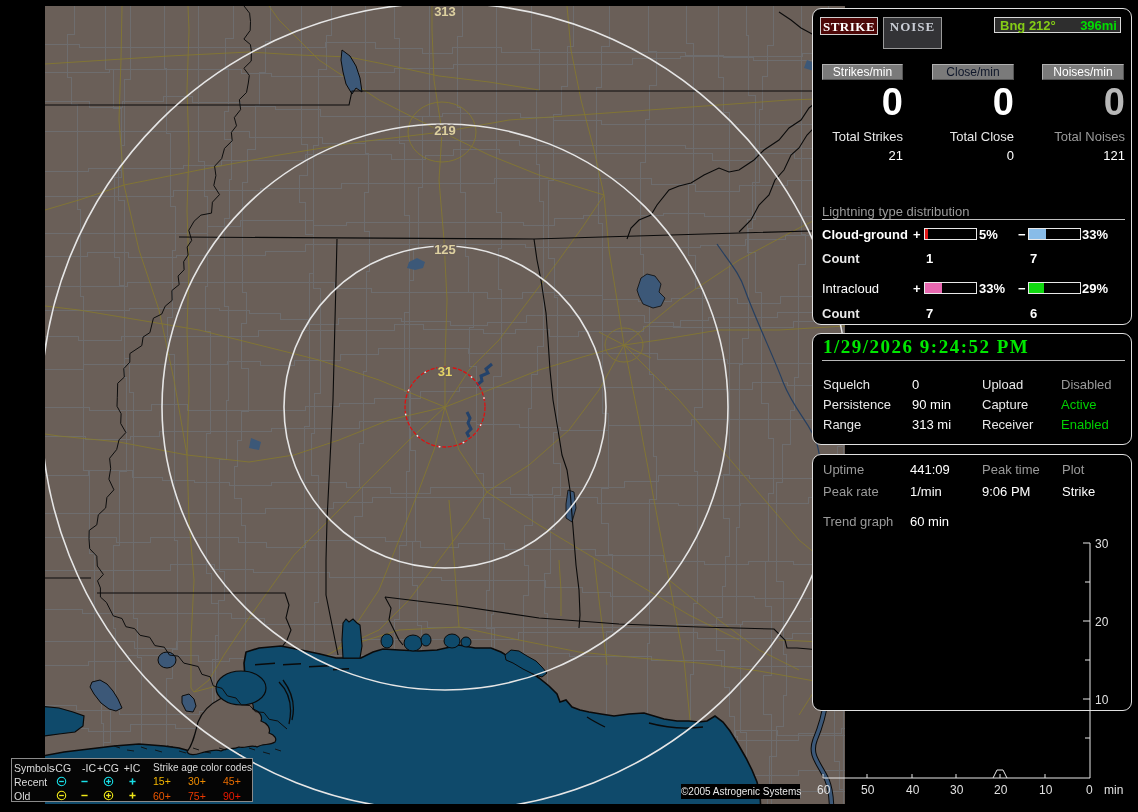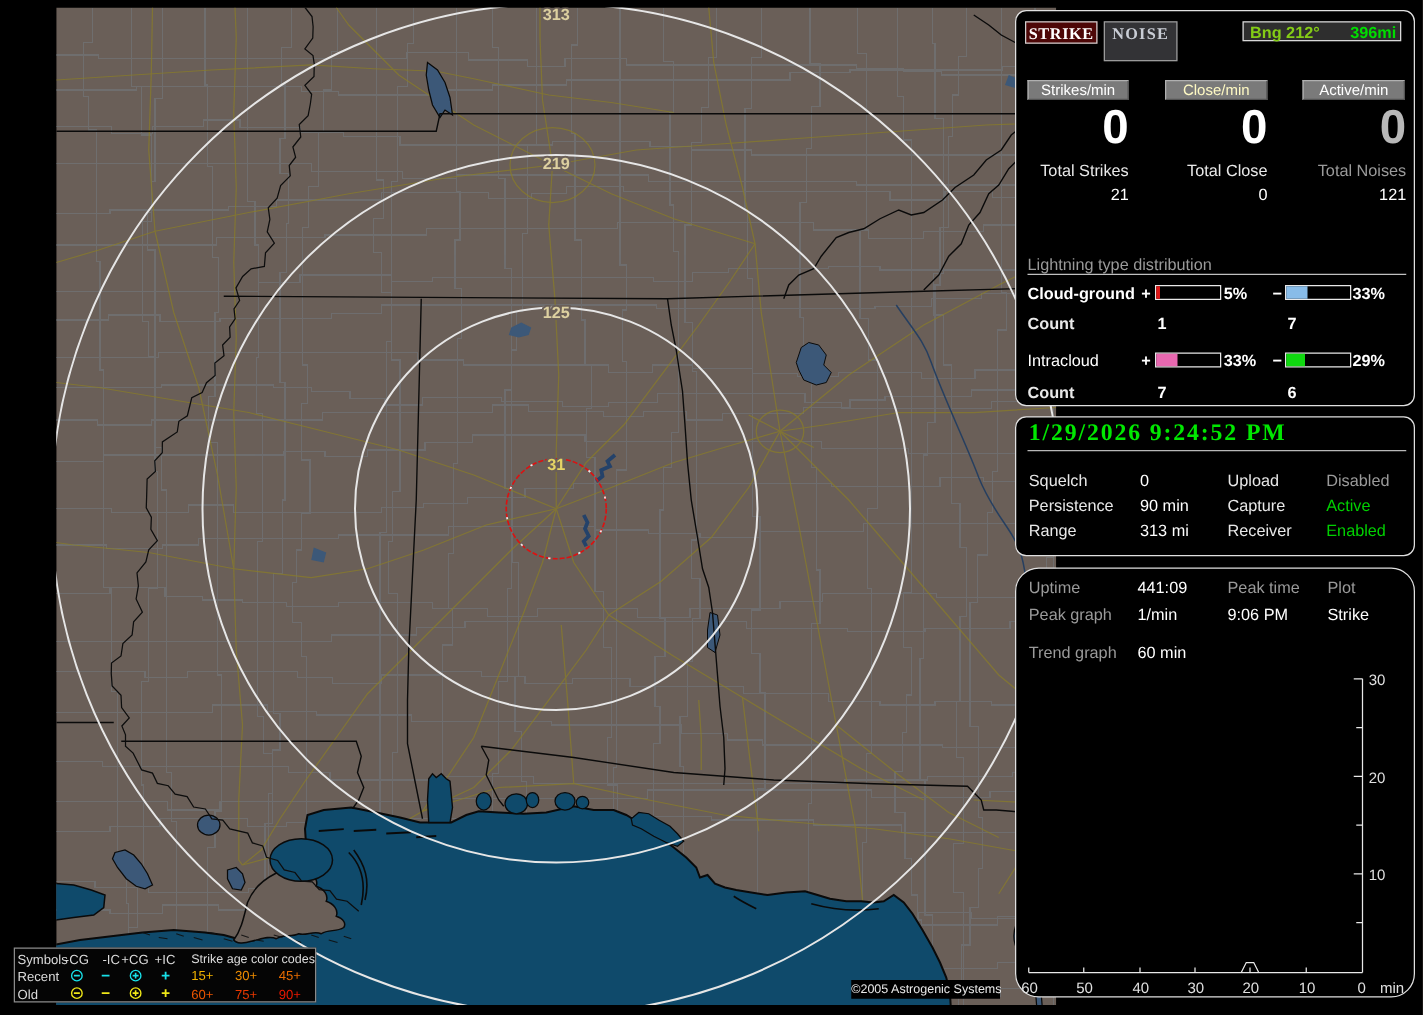--- a/index.html
+++ b/index.html
@@ -227,22 +227,22 @@
 <div class="abs" style="left:681px;top:784px;width:119px;height:15px;background:#000;color:#e8e8e8;font-size:10px;white-space:nowrap;text-align:right;padding-right:2px;line-height:15px;">©2005 Astrogenic Systems</div>
 </div>
 
 <div class="box" style="top:8px;height:317px;">
   <div class="abs" style="left:7px;top:8px;width:58px;height:18px;background:#4d0707;color:#fff;font-weight:bold;font-size:13px;text-align:center;line-height:17px;letter-spacing:0.5px;border:1px solid #cfcfcf;font-family:'Liberation Serif',serif;">STRIKE</div>
   <div class="abs" style="left:70px;top:8px;width:59px;height:32px;background:#333336;color:#c9cdd5;font-weight:bold;font-size:13px;text-align:center;line-height:17px;letter-spacing:1px;border:1px solid #9a9a9a;font-family:'Liberation Serif',serif;">NOISE</div>
   <div class="abs" style="left:181px;top:8px;width:127px;height:16px;background:#2e2e2e;border:1px solid #d8d8d8;font-weight:bold;font-size:13px;line-height:16px;">
      <span style="color:#84cc16;padding-left:5px;">Bng 212°</span><span style="color:#00dd00;float:right;padding-right:3px;">396mi</span>
   </div>
   <div class="abs btn3d" style="left:9px;top:55px;width:81px;height:16px;background:#7a7a7a;color:#fff;font-size:12px;text-align:center;line-height:15px;">Strikes/min</div>
-  <div class="abs btn3d" style="left:119px;top:55px;width:82px;height:16px;background:#7a7a7a;color:#fef9c3;font-size:12px;text-align:center;line-height:15px;">Close/min</div>
-  <div class="abs btn3d" style="left:229px;top:55px;width:82px;height:16px;background:#7a7a7a;color:#fff;font-size:12px;text-align:center;line-height:15px;">Active/min</div>
+  <div class="abs btn3d" style="left:119px;top:55px;width:82px;height:16px;background:#7a7a7a;color:#0f172a;font-size:12px;text-align:center;line-height:15px;">Close/min</div>
+  <div class="abs btn3d" style="left:229px;top:55px;width:82px;height:16px;background:#7a7a7a;color:#fff;font-size:12px;text-align:center;line-height:15px;">Noises/min</div>
   <div class="abs" style="left:0px;top:72px;width:90px;color:#fff;font-size:38px;font-weight:bold;text-align:right;">0</div>
   <div class="abs" style="left:111px;top:72px;width:90px;color:#fff;font-size:38px;font-weight:bold;text-align:right;">0</div>
   <div class="abs" style="left:222px;top:72px;width:90px;color:#b8b8b8;font-size:38px;font-weight:bold;text-align:right;">0</div>
   <div class="abs lbl" style="left:0px;top:120px;width:90px;text-align:right;">Total Strikes</div>
   <div class="abs lbl" style="left:111px;top:120px;width:90px;text-align:right;">Total Close</div>
   <div class="abs dim" style="left:222px;top:120px;width:90px;text-align:right;">Total Noises</div>
   <div class="abs val" style="left:0px;top:139px;width:90px;text-align:right;">21</div>
   <div class="abs val" style="left:111px;top:139px;width:90px;text-align:right;">0</div>
   <div class="abs val" style="left:222px;top:139px;width:90px;text-align:right;">121</div>
   <div class="abs dim" style="left:9px;top:195px;">Lightning type distribution</div>
@@ -287,26 +287,26 @@
   <div class="abs lbl" style="left:10px;top:63px;">Persistence</div>
   <div class="abs val" style="left:99px;top:63px;">90 min</div>
   <div class="abs lbl" style="left:169px;top:63px;">Capture</div>
   <div class="abs grn" style="left:248px;top:63px;">Active</div>
   <div class="abs lbl" style="left:10px;top:83px;">Range</div>
   <div class="abs val" style="left:99px;top:83px;">313 mi</div>
   <div class="abs lbl" style="left:169px;top:83px;">Receiver</div>
   <div class="abs grn" style="left:248px;top:83px;">Enabled</div>
 </div>
 
-<div class="box" style="top:454px;height:344px;border-radius:19px;">
+<div class="box" style="top:454px;height:257px;">
   <div class="abs dim" style="left:10px;top:7px;">Uptime</div>
   <div class="abs val" style="left:97px;top:7px;">441:09</div>
   <div class="abs dim" style="left:169px;top:7px;">Peak time</div>
   <div class="abs dim" style="left:249px;top:7px;">Plot</div>
-  <div class="abs dim" style="left:10px;top:29px;">Peak graph</div>
+  <div class="abs dim" style="left:10px;top:29px;">Peak rate</div>
   <div class="abs val" style="left:97px;top:29px;">1/min</div>
   <div class="abs val" style="left:169px;top:29px;">9:06 PM</div>
   <div class="abs val" style="left:249px;top:29px;">Strike</div>
   <div class="abs dim" style="left:10px;top:59px;">Trend graph</div>
   <div class="abs val" style="left:97px;top:59px;">60 min</div>
   <svg class="abs" style="left:0px;top:80px;" width="318" height="268" viewBox="0 0 318 268">
     <g stroke="#e8e8e8" stroke-width="1" fill="none">
       <line x1="277" y1="8" x2="277" y2="243"></line>
       <line x1="10" y1="243" x2="277" y2="243"></line>
       <line x1="270" y1="8" x2="277" y2="8"></line>

